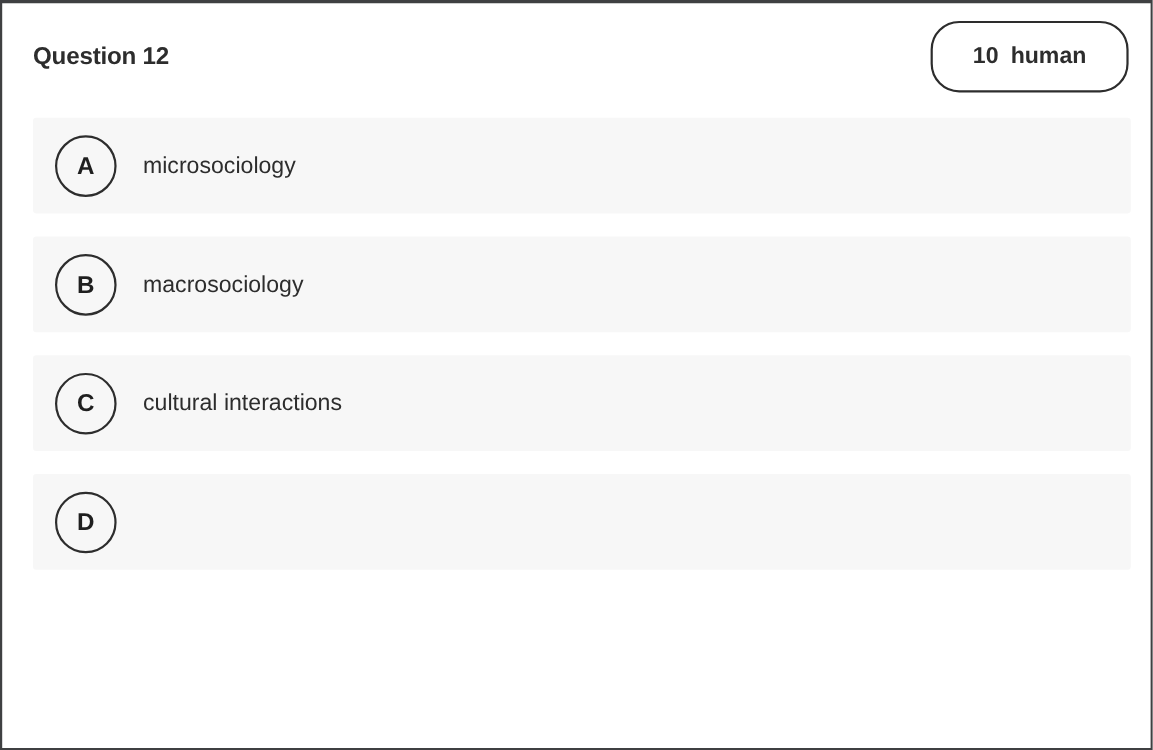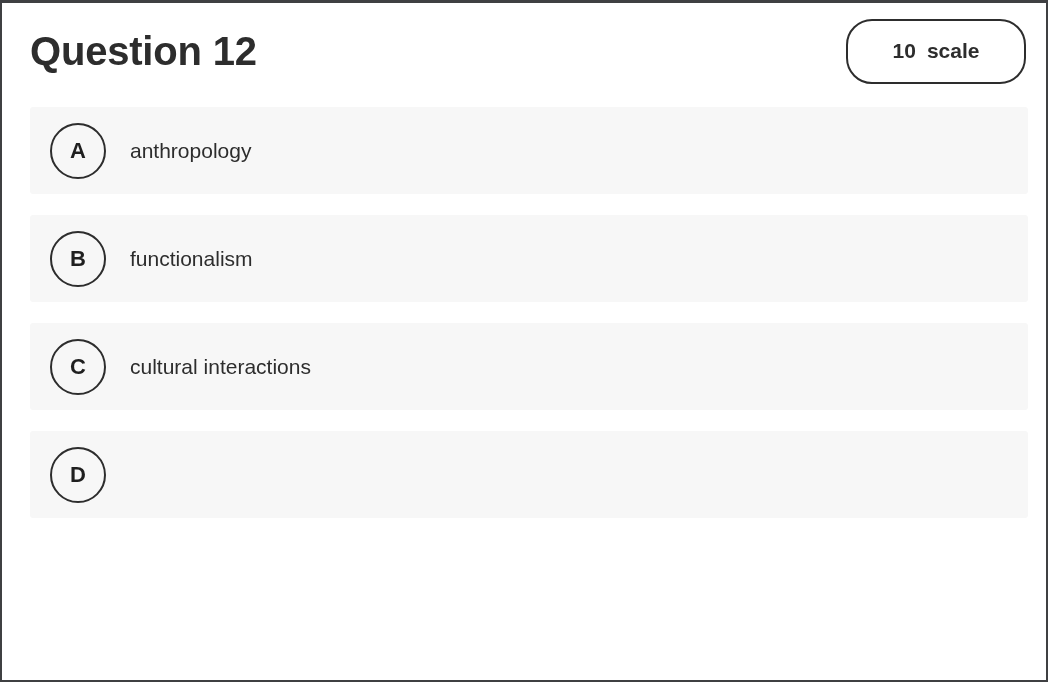--- a/index.html
+++ b/index.html
@@ -30,21 +30,21 @@
   .card-header {
     display: flex;
     align-items: center;
     justify-content: space-between;
     padding: 22px 20px 0 28px;
     height: 74px;
     box-sizing: border-box;
   }
 
   .question-title {
-    font-size: 40px;
+    font-size: 22px;
     font-weight: bold;
     color: #2d2d2d;
     letter-spacing: -0.2px;
     line-height: 1.1;
     margin: 0;
   }
 
   .points-badge {
     display: flex;
     align-items: center;
@@ -128,35 +128,35 @@
 </head>
 <body>
 
 <div class="question-card">
 
   <div class="card-header">
     <h1 class="question-title">Question 12</h1>
 
     <div class="points-badge">
       <span class="points-value">10</span>
-      <span class="points-label">scale</span>
+      <span class="points-label">human</span>
     </div>
   </div>
 
 
   <div class="options-list">
 
     <div class="option-row">
       <span class="option-letter">A</span>
-      <span class="option-text">anthropology</span>
+      <span class="option-text">microsociology</span>
     </div>
 
     <div class="option-row">
       <span class="option-letter">B</span>
-      <span class="option-text">functionalism</span>
+      <span class="option-text">macrosociology</span>
     </div>
 
     <div class="option-row">
       <span class="option-letter">C</span>
       <span class="option-text">cultural interactions</span>
     </div>
 
     <div class="option-row">
       <span class="option-letter">D</span>
     </div>

